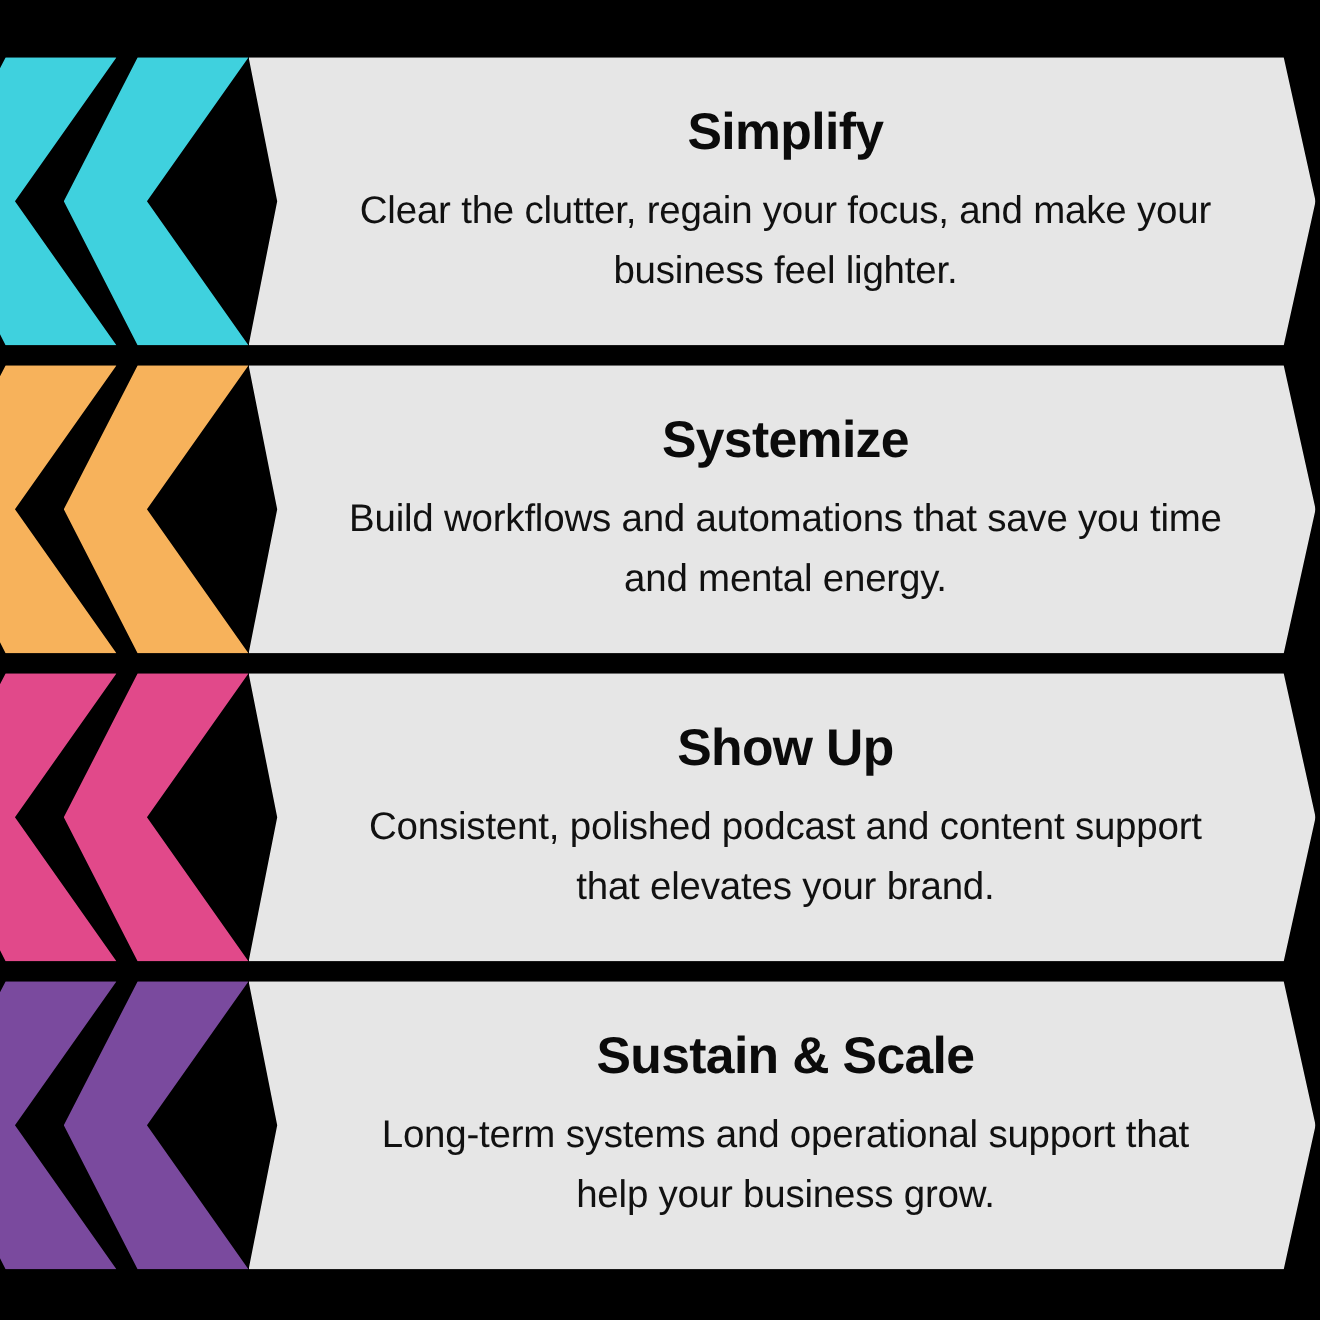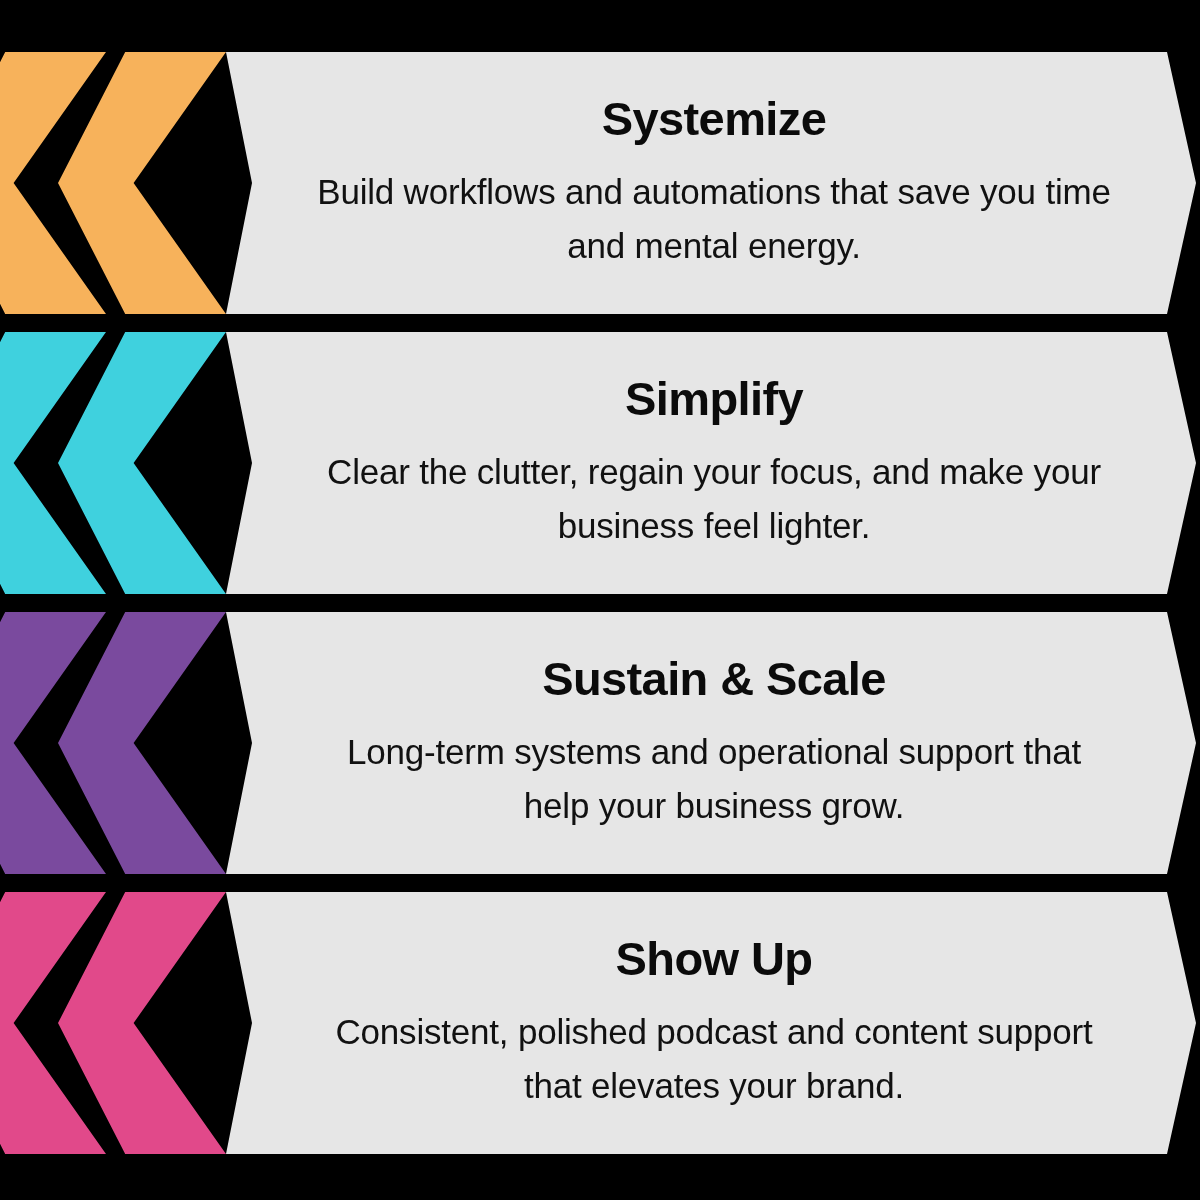--- a/index.html
+++ b/index.html
@@ -110,59 +110,59 @@
     max-width: 800px;
   }
 </style>
 </head>
 <body>
 
 <div id="infographic" style="background: rgb(0, 0, 0);">
 
   <div class="row">
     <div class="chev-group">
+      <div class="chev c1" style="background: rgb(63, 209, 222);"></div>
+      <div class="chev c2" style="background: rgb(63, 209, 222);"></div>
+    </div>
+    <div class="panel-shape" style="background: rgb(230, 230, 230);"></div>
+    <div class="panel-content">
+      <div class="panel-title">Simplify</div>
+      <div class="panel-desc">Clear the clutter, regain your focus, and make your business feel lighter.</div>
+    </div>
+  </div>
+
+  <div class="row">
+    <div class="chev-group">
       <div class="chev c1" style="background: rgb(247, 178, 91);"></div>
       <div class="chev c2" style="background: rgb(247, 178, 91);"></div>
     </div>
     <div class="panel-shape" style="background: rgb(230, 230, 230);"></div>
     <div class="panel-content">
       <div class="panel-title">Systemize</div>
       <div class="panel-desc">Build workflows and automations that save you time and mental energy.</div>
     </div>
   </div>
 
   <div class="row">
     <div class="chev-group">
-      <div class="chev c1" style="background: rgb(63, 209, 222);"></div>
-      <div class="chev c2" style="background: rgb(63, 209, 222);"></div>
+      <div class="chev c1" style="background: rgb(225, 73, 138);"></div>
+      <div class="chev c2" style="background: rgb(225, 73, 138);"></div>
     </div>
     <div class="panel-shape" style="background: rgb(230, 230, 230);"></div>
     <div class="panel-content">
-      <div class="panel-title">Simplify</div>
-      <div class="panel-desc">Clear the clutter, regain your focus, and make your business feel lighter.</div>
+      <div class="panel-title">Show Up</div>
+      <div class="panel-desc">Consistent, polished podcast and content support that elevates your brand.</div>
     </div>
   </div>
 
   <div class="row">
     <div class="chev-group">
       <div class="chev c1" style="background: rgb(122, 74, 158);"></div>
       <div class="chev c2" style="background: rgb(122, 74, 158);"></div>
     </div>
     <div class="panel-shape" style="background: rgb(230, 230, 230);"></div>
     <div class="panel-content">
       <div class="panel-title">Sustain &amp; Scale</div>
       <div class="panel-desc">Long-term systems and operational support that help your business grow.</div>
     </div>
   </div>
 
-  <div class="row">
-    <div class="chev-group">
-      <div class="chev c1" style="background: rgb(225, 73, 138);"></div>
-      <div class="chev c2" style="background: rgb(225, 73, 138);"></div>
-    </div>
-    <div class="panel-shape" style="background: rgb(230, 230, 230);"></div>
-    <div class="panel-content">
-      <div class="panel-title">Show Up</div>
-      <div class="panel-desc">Consistent, polished podcast and content support that elevates your brand.</div>
-    </div>
-  </div>
-
 </div>
 
 </body></html>

